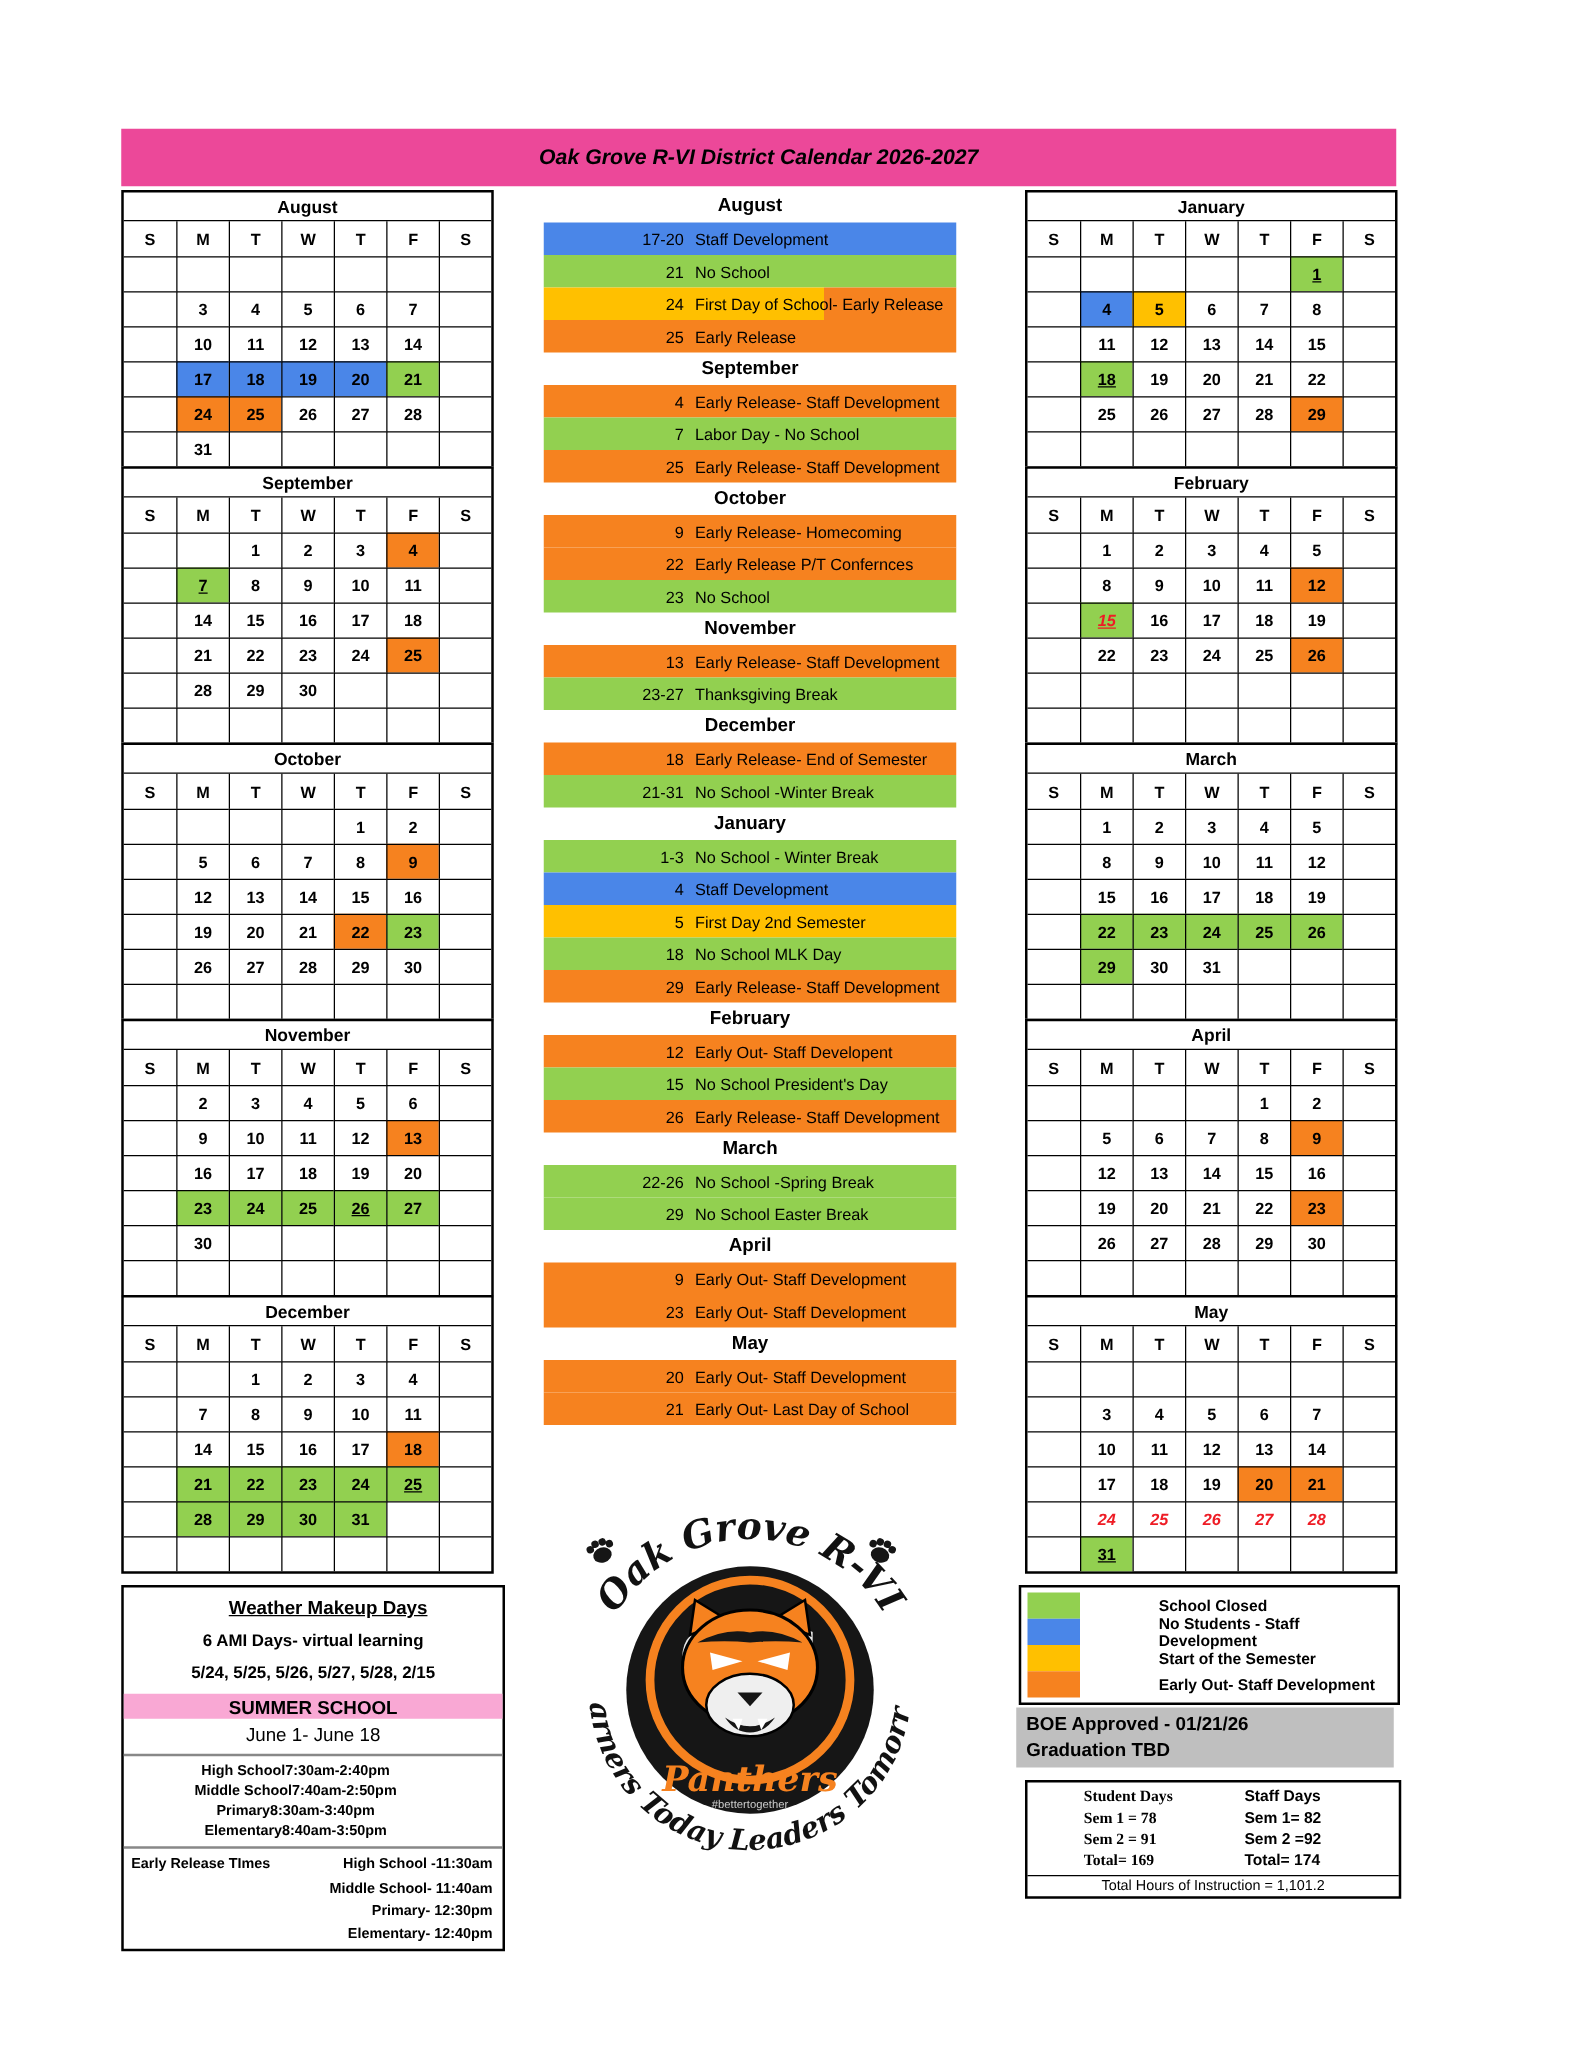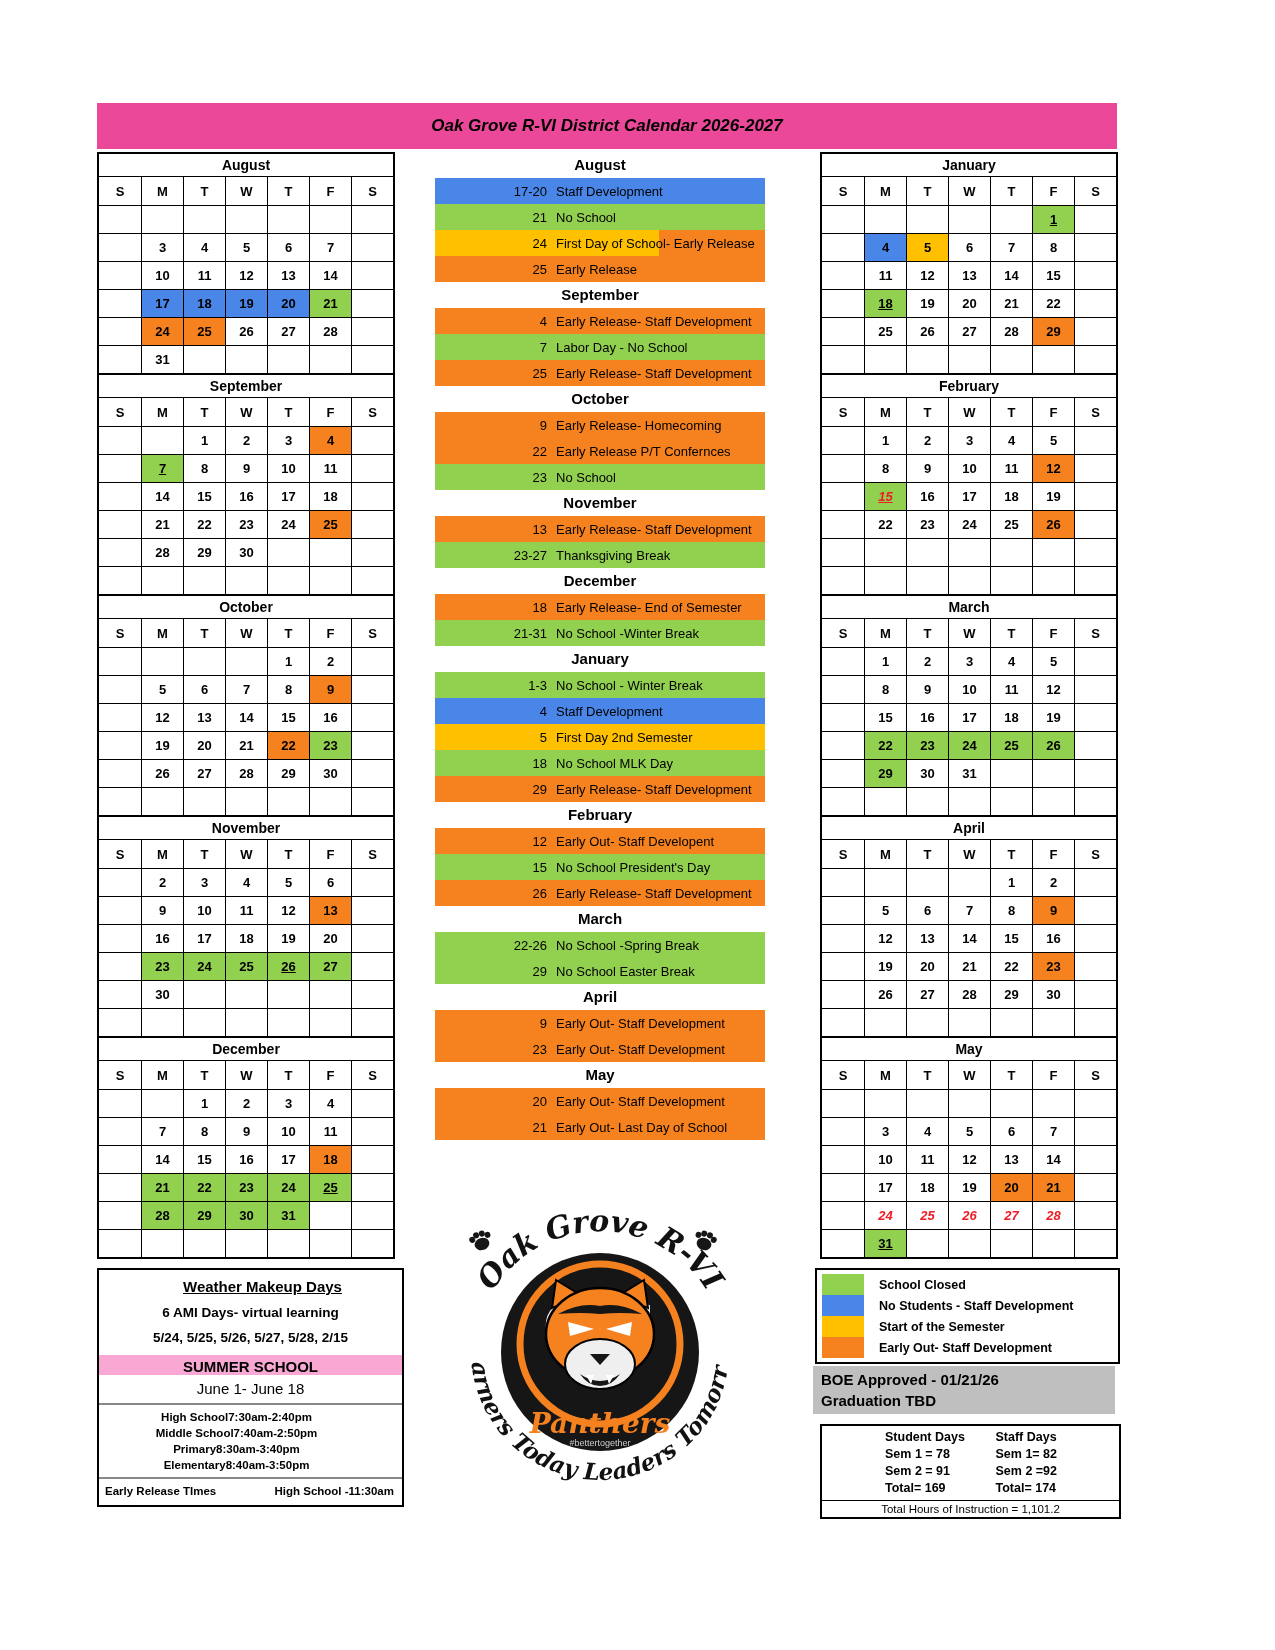--- a/index.html
+++ b/index.html
@@ -48,29 +48,29 @@
   .wx-line{text-align:center;font-weight:bold;font-size:13.5px;margin-top:10px;}
   .wx-summer{background:#f9a8d4;text-align:center;font-weight:bold;font-size:15px;height:20px;line-height:24px;margin-top:10px;}
   .wx-june{text-align:center;font-size:15px;height:28px;line-height:28px;border-bottom:2px solid #888;}
   .wx-row{display:flex;justify-content:center;font-weight:bold;font-size:11.5px;line-height:16px;padding:0 34px 0 6px;}
   .wx-row:first-of-type{margin-top:4px;}
   .wx-div{border-top:2px solid #888;margin-top:4px;}
   .wx-early{display:flex;justify-content:space-between;font-weight:bold;font-size:11.5px;line-height:16px;padding:4px 8px 0 6px;}
   .wx-early-line{text-align:right;font-weight:bold;font-size:11.5px;padding:6px 8px 0 0;}
   
   .lg{position:absolute;left:815px;top:1268px;width:296px;border:2px solid #000;background:#fff;padding:4px 0 4px 5px;}
-  .lg-item{display:flex;align-items:center;height:21px;}
+  .lg-item{display:flex;align-items:center;height:21px;gap:48px;}
   .lg-swatch{width:42px;height:21px;flex:none;}
   .lg-label{margin-left:15px;font-weight:bold;font-size:12.5px;}
   .boe{position:absolute;left:813px;top:1366px;width:302px;background:#BFBFBF;padding:3px 8px;box-sizing:border-box;}
   .boe div{font-weight:bold;font-size:15px;line-height:21px;}
   .stats{position:absolute;left:820px;top:1424px;width:297px;border:2px solid #000;background:#fff;padding-top:3px;}
   .stats-row{display:flex;}
   .stats-cell{width:50%;box-sizing:border-box;font-weight:bold;font-size:12.5px;line-height:17px;}
-  .stats-cell.c1{padding-left:63px;}
+  .stats-cell.c1{padding-left:45px;font-family:Liberation Serif, serif;}
   .stats-cell.c2{padding-left:25px;}
   .stats-footer{border-top:1px solid #000;margin-top:3px;text-align:center;font-size:11.5px;line-height:16px;}
   
   .logo{position:absolute;left:452px;top:1182px;width:296px;height:312px;}
 </style>
 </head>
 <body>
 
 <div class="hdr">
   <div class="t">Oak Grove R-VI District Calendar 2026-2027</div>
@@ -767,20 +767,25 @@
       <div class="wx-row">
         <span>Elementary</span>
         <span>8:40am-3:50pm</span>
       </div>
     </div>
   <div class="wx-div"></div>
   <div class="wx-early">
     <span>Early Release TImes</span>
     <span id="wx-early-first">High School -11:30am</span>
   </div>
+  <div id="wx-early-rest">
+      <div class="wx-early-line">Middle School- 11:40am</div>
+      <div class="wx-early-line">Primary- 12:30pm</div>
+      <div class="wx-early-line">Elementary- 12:40pm</div>
+    </div>
 </div>
 
 <svg class="logo" viewBox="0 0 296 312">
   <defs>
     <path id="arcTop" d="M 27,140 A 126,126 0 0 1 269,140" fill="none"></path>
     <path id="arcBot" d="M 20,185 A 129,129 0 0 0 276,185" fill="none"></path>
   </defs>
 
   <g fill="#161616" transform="translate(30,62) rotate(-18)">
     <ellipse cx="0" cy="0" rx="7.5" ry="6"></ellipse>

